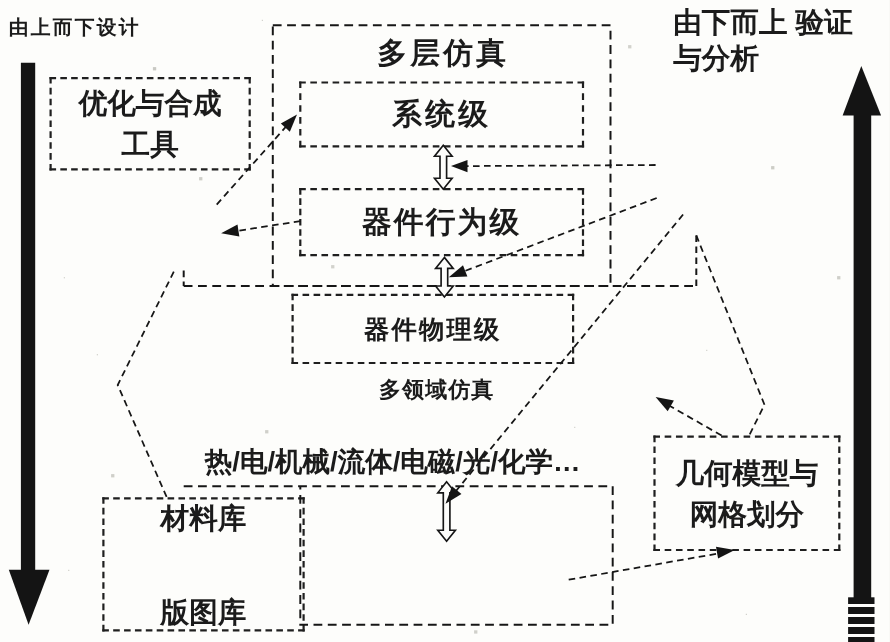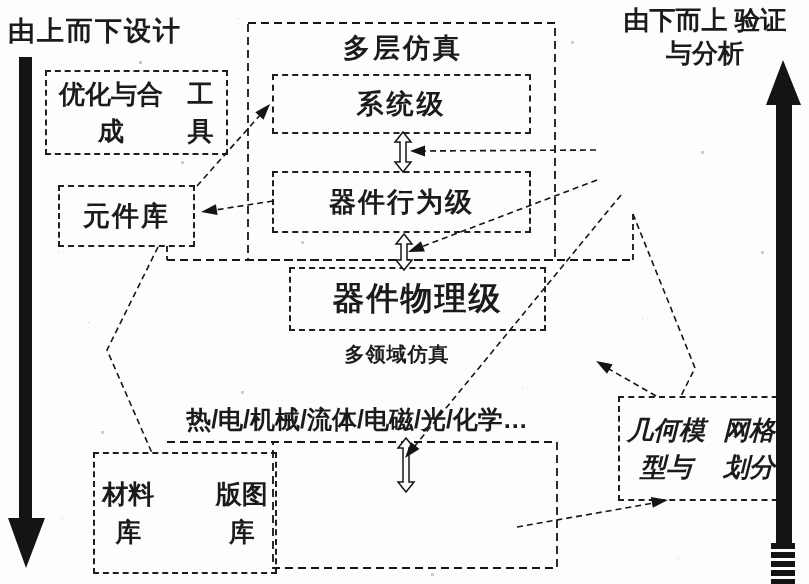--- a/index.html
+++ b/index.html
@@ -5,21 +5,21 @@
   html,body{margin:0;padding:0;background:#e8e8e4;}
   #stage{
     position:relative;width:809px;height:584px;overflow:hidden;
     background:#fdfdfb;
     font-family:"Liberation Sans", sans-serif;
     color:#1b1b1b;
   }
   .box{
     position:absolute;box-sizing:border-box;
     border:2px dashed #1f1f1f;background:#fdfdfb;
-    display:flex;flex-direction:row;align-items:center;justify-content:center;
+    display:flex;flex-direction:column;align-items:center;justify-content:center;
     font-weight:700;text-align:center;z-index:2;
   }
   .box .ln{display:block;}
   .lbl{
     position:absolute;font-weight:700;white-space:nowrap;z-index:3;
     transform:translateX(-50%);
   }
   .title{position:absolute;font-weight:700;z-index:3;}
   #wires{position:absolute;left:0;top:0;z-index:4;pointer-events:none;}
   .speckles{position:absolute;left:0;top:0;width:1px;height:1px;background:transparent;z-index:1;
@@ -35,49 +35,48 @@
     background:repeating-linear-gradient(180deg,#141414 0 6px,#fdfdfb 6px 9px);
   }
 </style>
 </head>
 <body>
 
 <div id="stage">
 
   <div class="speckles"></div>
 
-  <div class="title" style="left:8px;top:13px;font-size:27px;letter-spacing:2px;">由上而下设计</div>
-  <div class="title" style="left:612px;top:4px;width:186px;text-align:center;font-size:26px;line-height:33px;">
+  <div class="title" style="left:8px;top:13px;font-size:18px;letter-spacing:2px;">由上而下设计</div>
+  <div class="title" style="left:612px;top:4px;width:186px;font-size:26px;line-height:33px;">
     <span class="ln">由下而上</span>
     <span class="ln">验证与分析</span>
   </div>
 
   <div class="lbl" style="left:403px;top:30px;font-size:27px;letter-spacing:3px;text-align:center;">多层仿真</div>
 
   <div class="box" style="left:45px;top:70px;width:183px;height:85px;font-size:26px;line-height:37px;">
     <span class="ln">优化与合成</span>
     <span class="ln">工具</span>
   </div>
 
-  <div class="box" style="left:58px;top:185px;width:137px;height:62px;font-size:27px;letter-spacing:2px;">元件库</div>
 
   <div class="box" style="left:272px;top:74px;width:259px;height:60px;font-size:27px;letter-spacing:3px;">系统级</div>
 
   <div class="box" style="left:272px;top:171px;width:259px;height:62px;font-size:27px;letter-spacing:2px;">器件行为级</div>
 
-  <div class="box" style="left:289px;top:267px;width:257px;height:64px;font-size:32px;letter-spacing:2px;">器件物理级</div>
+  <div class="box" style="left:265px;top:267px;width:257px;height:64px;font-size:23px;letter-spacing:2px;">器件物理级</div>
 
 
   <div class="box" style="left:93px;top:452px;width:184px;height:122px;font-size:26px;line-height:38px;gap:47px;">
     <span class="ln">材料库</span>
     <span class="ln">版图库</span>
   </div>
 
 
-  <div class="box" style="left:618px;top:396px;width:170px;height:105px;font-size:26px;line-height:37px;font-style:italic;">
+  <div class="box" style="left:594px;top:396px;width:170px;height:105px;font-size:26px;line-height:37px;">
     <span class="ln">几何模型与</span>
     <span class="ln">网格划分</span>
   </div>
 
   <div class="lbl" style="left:397px;top:341px;font-size:20px;letter-spacing:1px;">多领域仿真</div>
   <div class="lbl" style="left:357px;top:403px;font-size:25px;">热/电/机械/流体/电磁/光/化学…</div>
 
   <svg id="wires" width="809" height="584" viewBox="0 0 809 584">
     <g stroke="#161616" fill="none">
 

